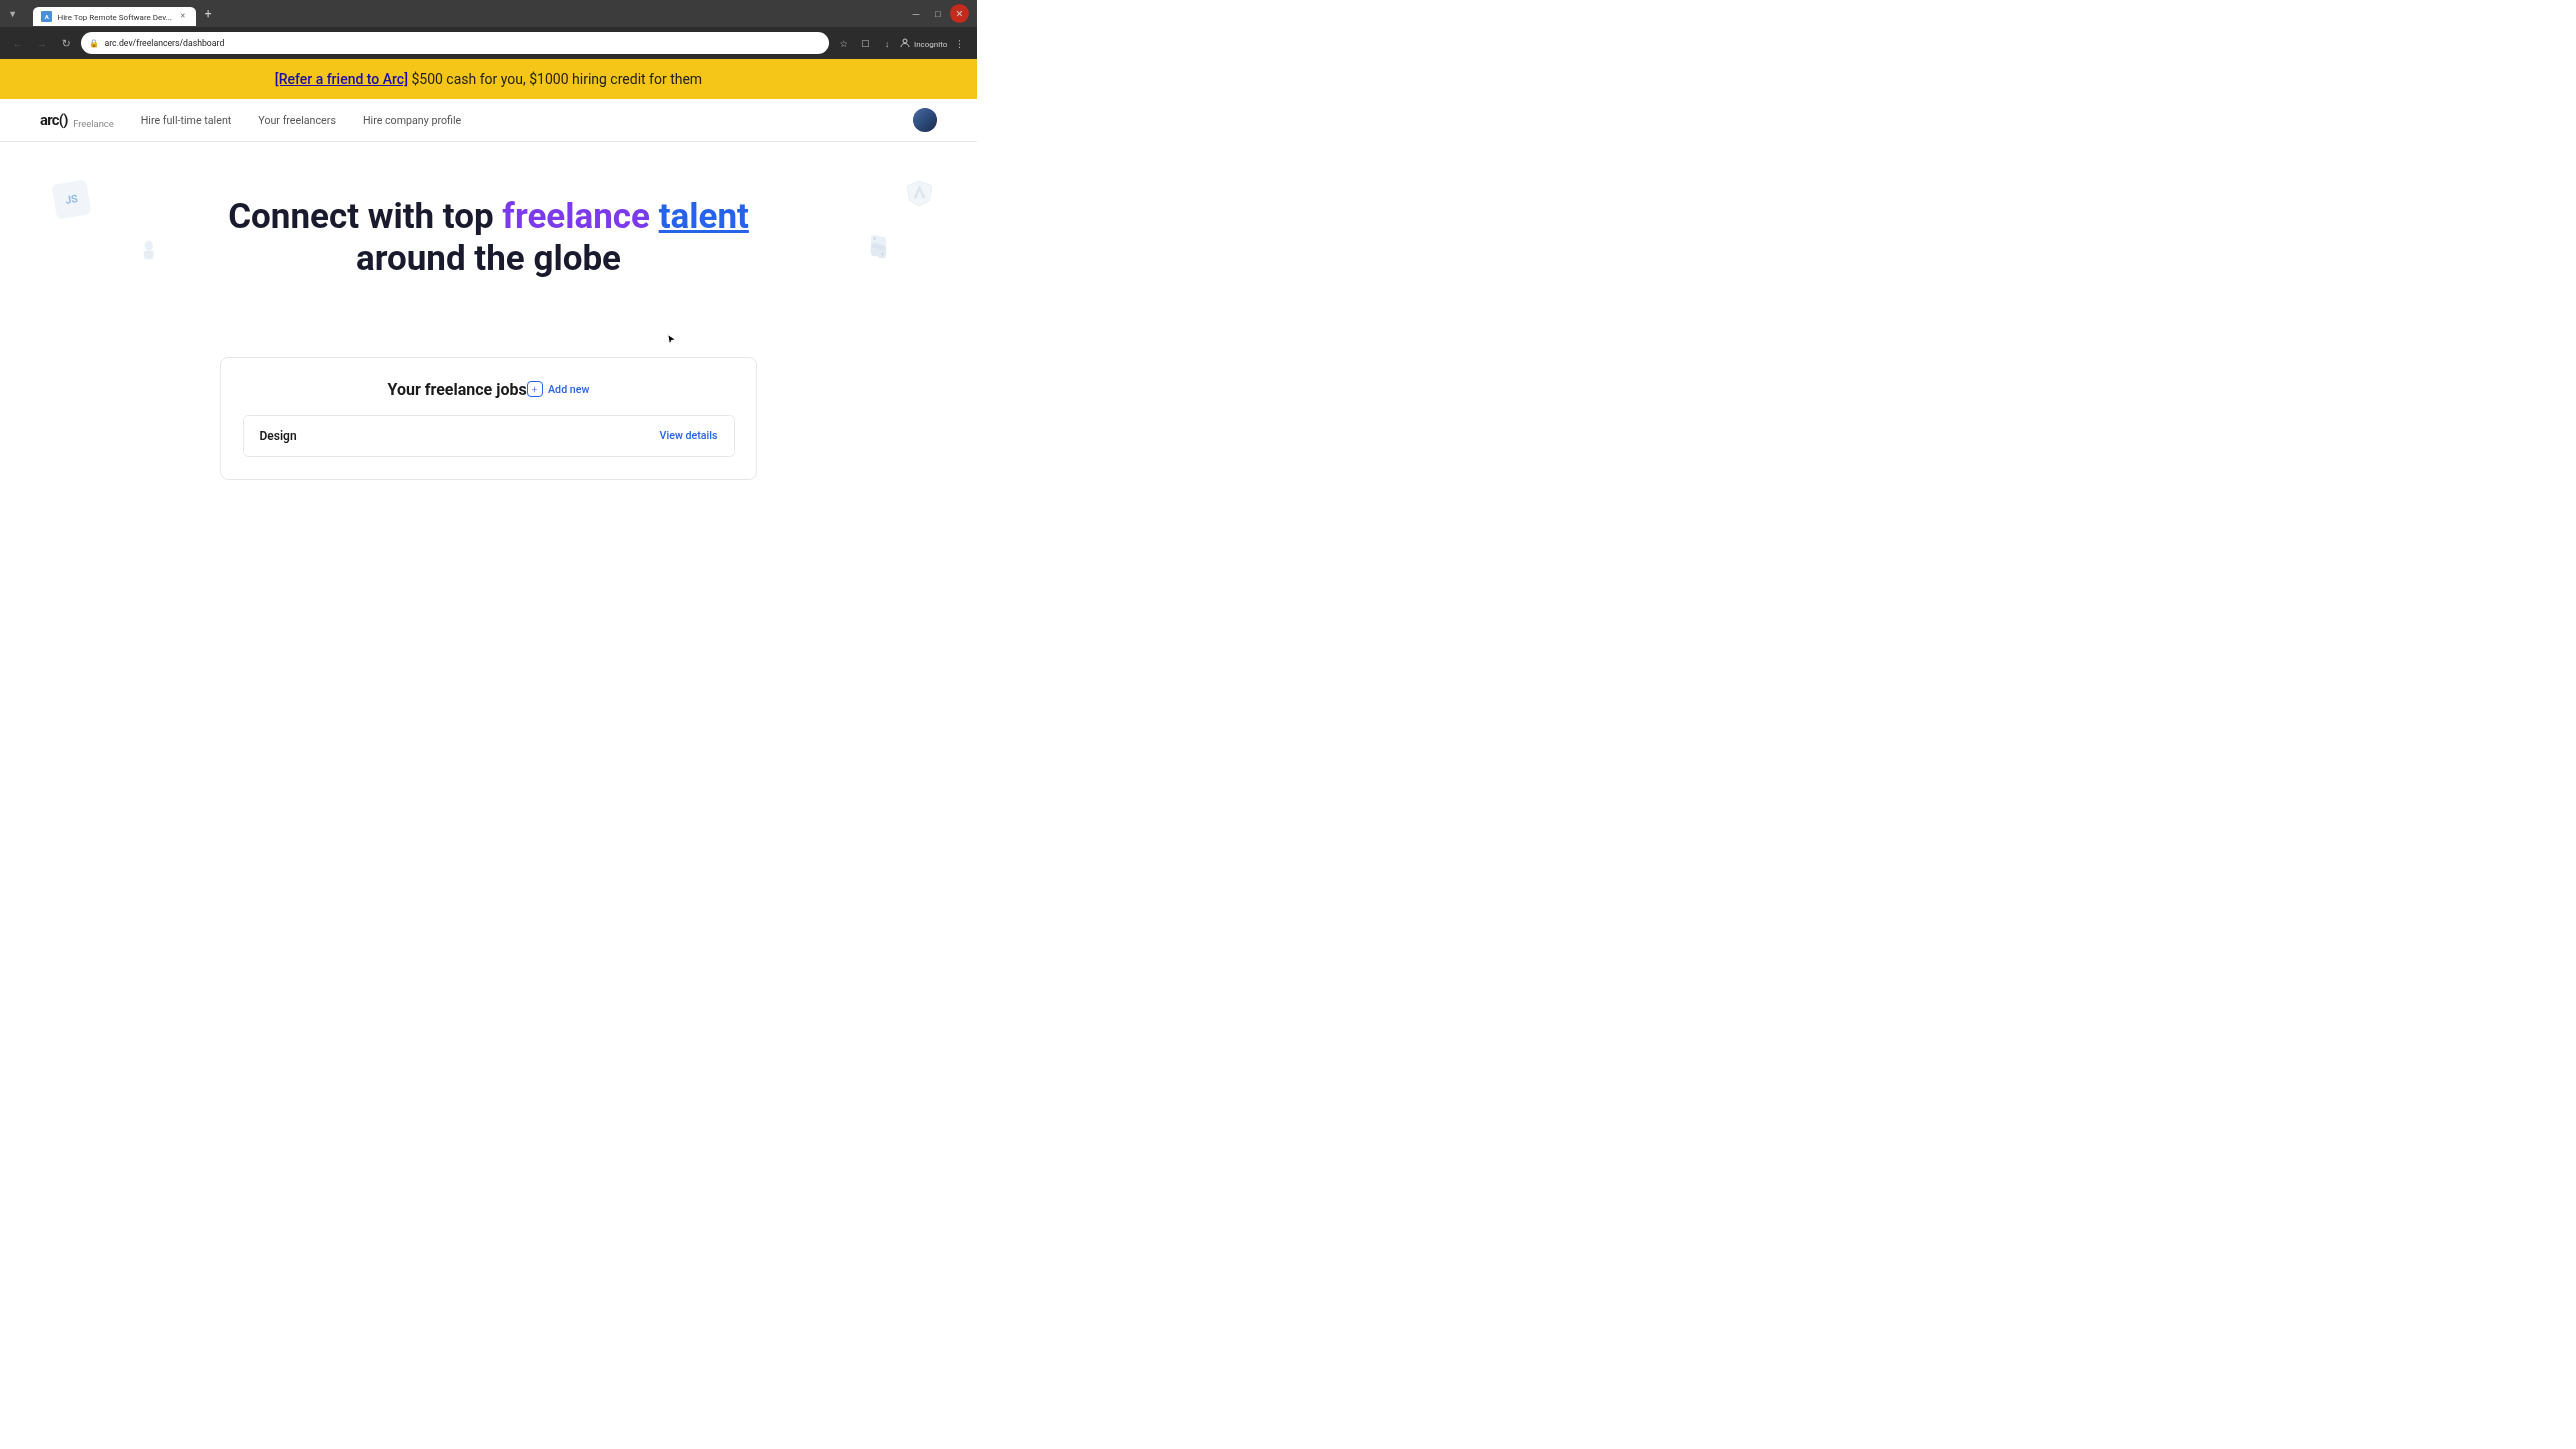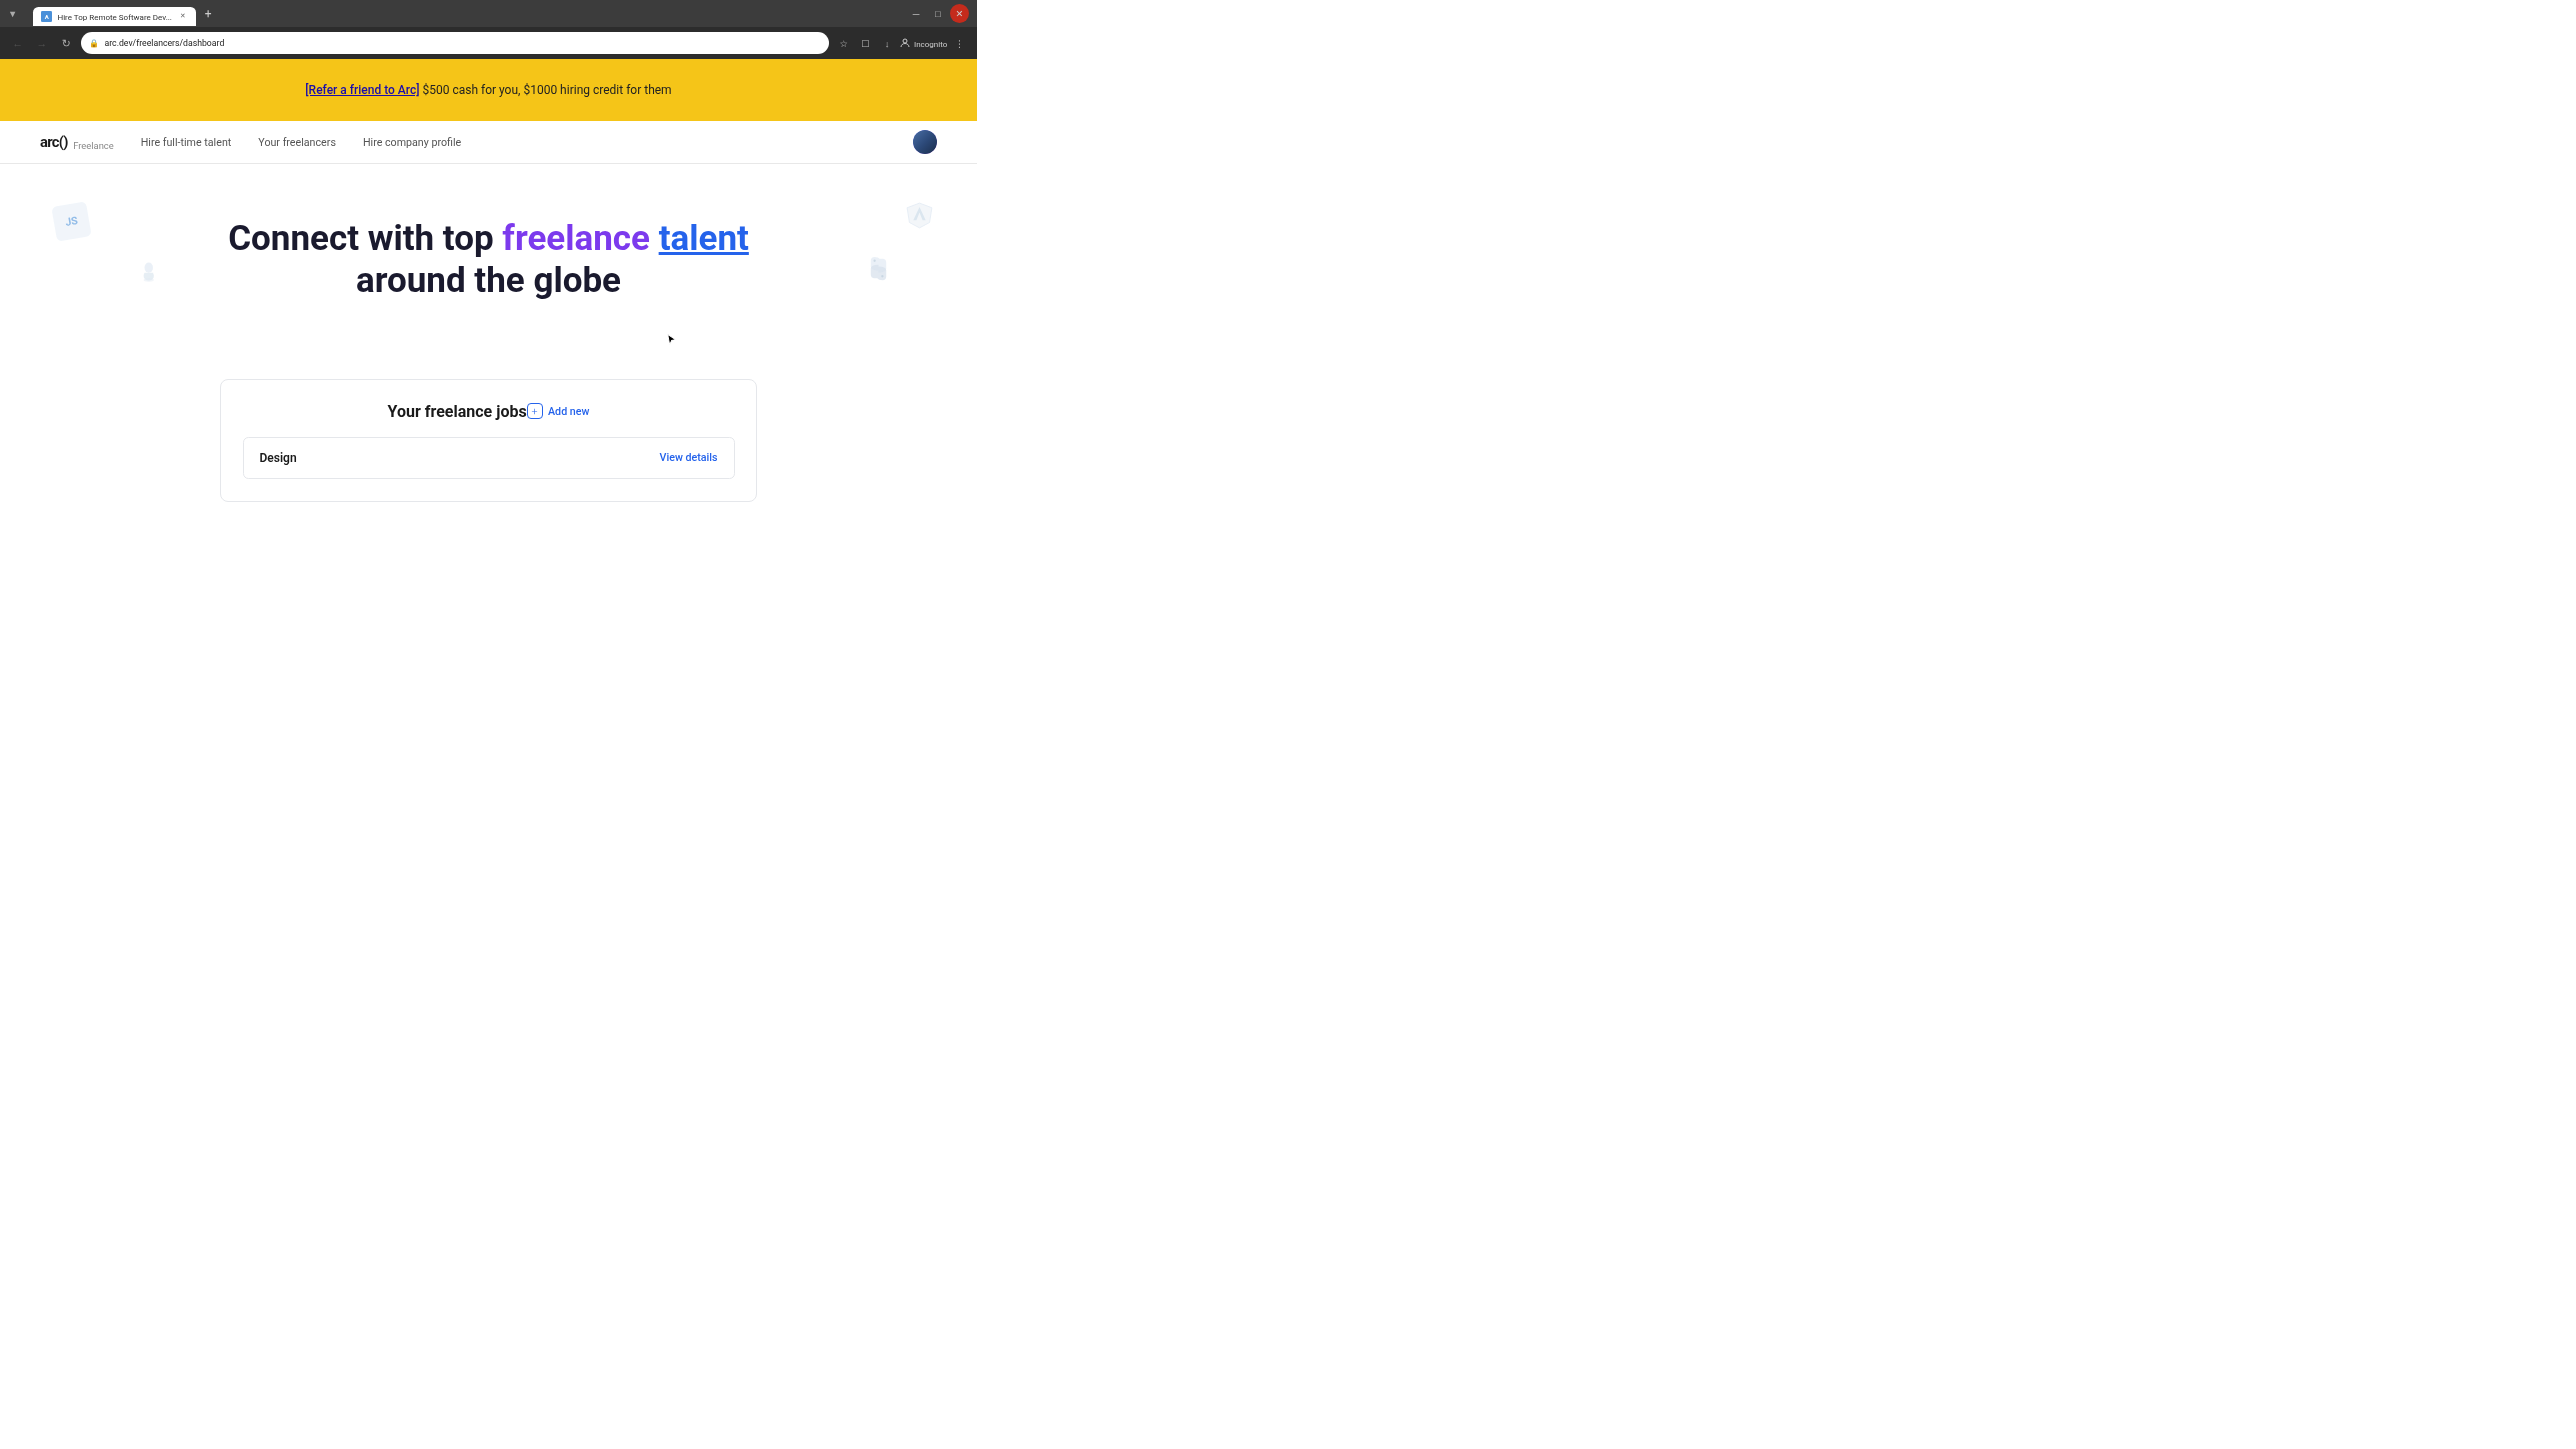--- a/index.html
+++ b/index.html
@@ -199,22 +199,22 @@
 
     
     .page-content {
       background: #fff;
     }
 
     
     .promo-banner {
       background: #f5c518;
       text-align: center;
-      padding: 24px;
-      font-size: 12px;
+      padding: 12px;
+      font-size: 14px;
       color: #222;
     }
 
     .promo-banner a {
       color: #1a0dab;
       text-decoration: underline;
       font-weight: 500;
     }
 
     

